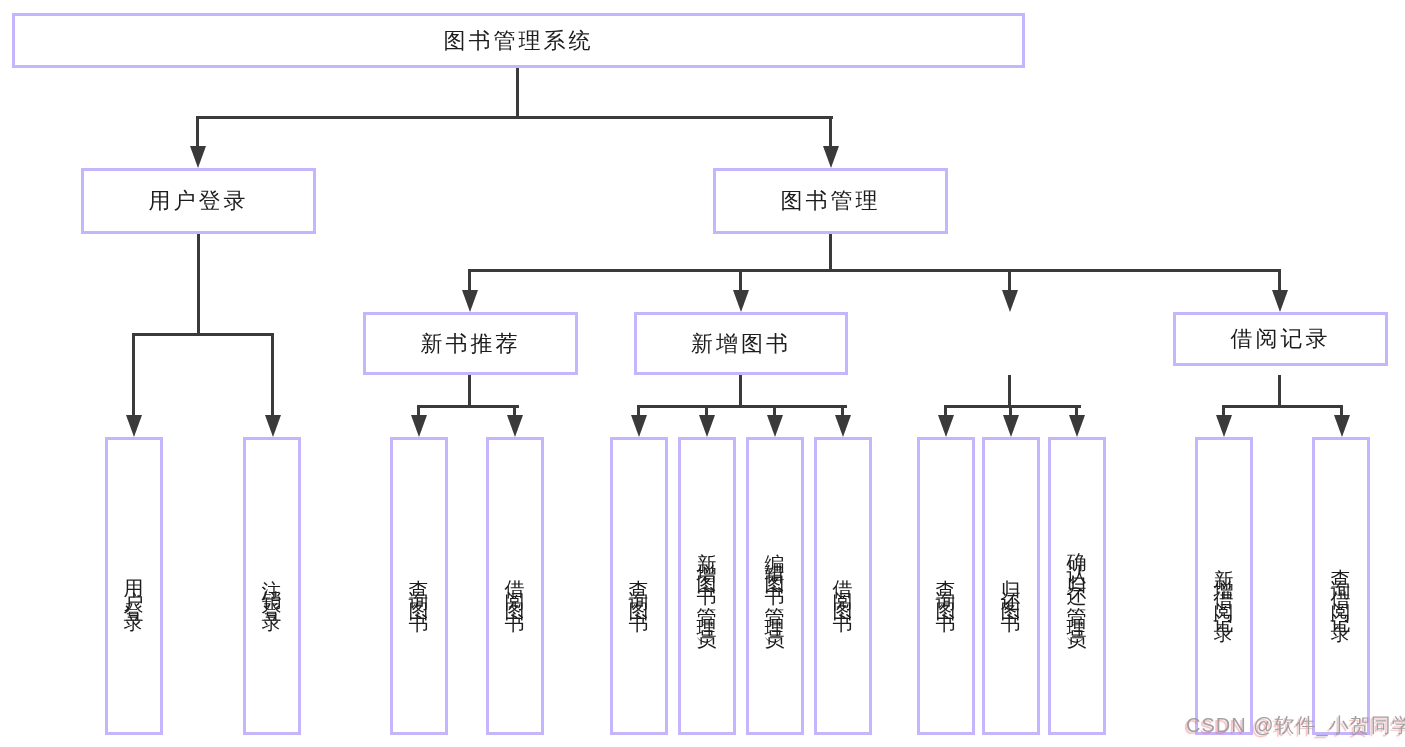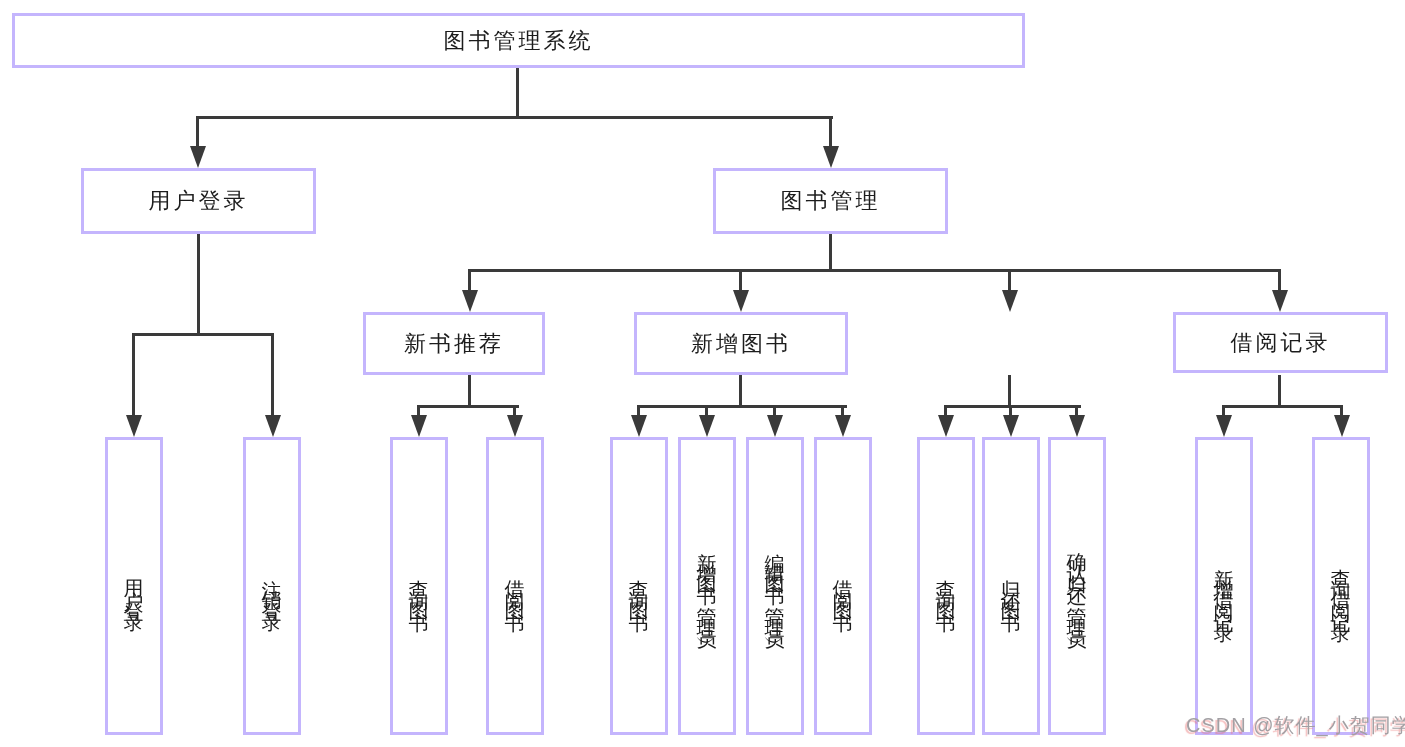--- a/index.html
+++ b/index.html
@@ -65,27 +65,27 @@
   <div class="hline" style="left:468px;top:269px;width:813px"></div>
   <div class="vline" style="left:468px;top:269px;height:24px"></div>
   <div class="arrow" style="left:462px;top:290px"></div>
   <div class="vline" style="left:739px;top:269px;height:24px"></div>
   <div class="arrow" style="left:733px;top:290px"></div>
   <div class="vline" style="left:1008px;top:269px;height:24px"></div>
   <div class="arrow" style="left:1002px;top:290px"></div>
   <div class="vline" style="left:1278px;top:269px;height:24px"></div>
   <div class="arrow" style="left:1272px;top:290px"></div>
 
-  <div class="box h" style="left:363px;top:312px;width:182px;height:63px">
+  <div class="box h" style="left:363px;top:312px;width:215px;height:63px">
     <span>新书推荐</span>
   </div>
   <div class="box h" style="left:634px;top:312px;width:214px;height:63px">
     <span>新增图书</span>
   </div>
-  <div class="box h" style="left:1173px;top:312px;width:215px;height:61px">
+  <div class="box h" style="left:1173px;top:312px;width:215px;height:54px">
     <span>借阅记录</span>
   </div>
 
   <div class="vline" style="left:468px;top:375px;height:33px"></div>
   <div class="hline" style="left:417px;top:405px;width:102px"></div>
   <div class="vline" style="left:417px;top:405px;height:14px"></div>
   <div class="arrow" style="left:411px;top:415px"></div>
   <div class="vline" style="left:513px;top:405px;height:14px"></div>
   <div class="arrow" style="left:507px;top:415px"></div>
 

